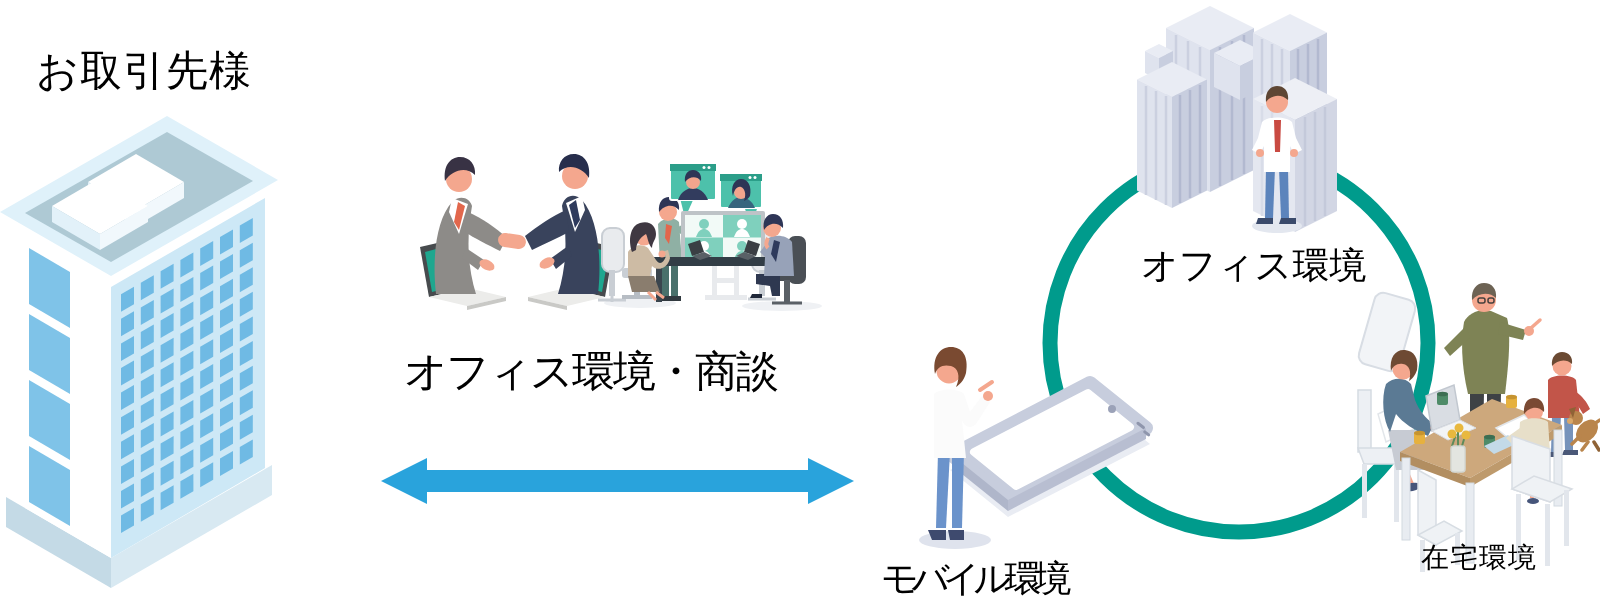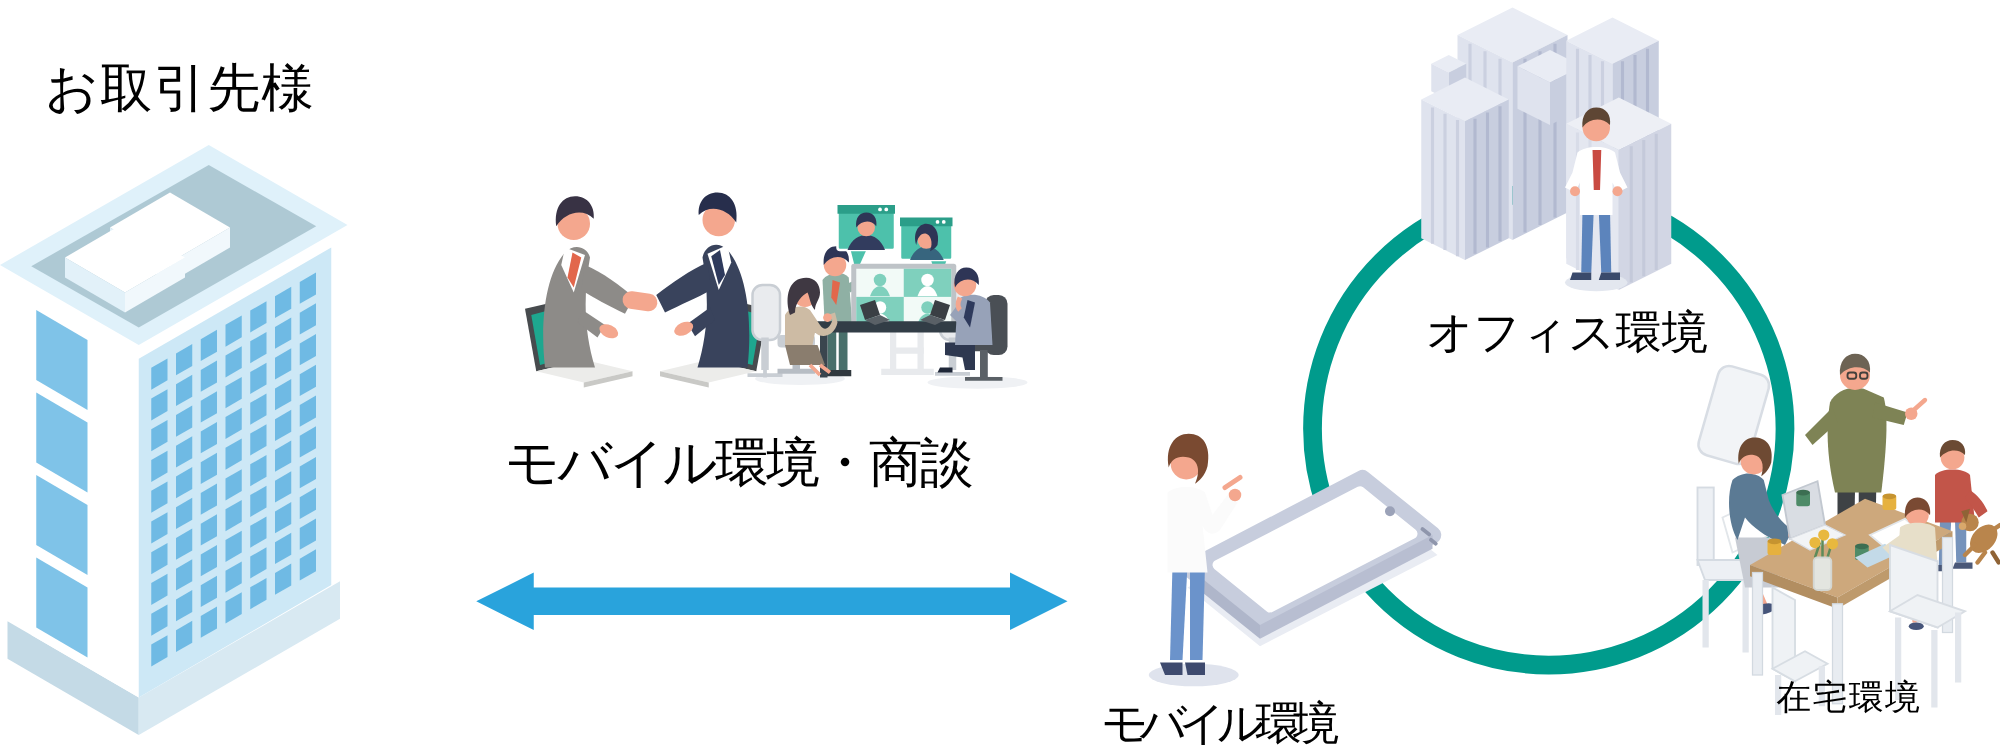--- a/index.html
+++ b/index.html
@@ -493,18 +493,18 @@
       <polygon points="1512,436 1550,449 1550,502 1512,489" fill="#EFF2F5" stroke="#D8DDE3" stroke-width="1.5"></polygon>
       <polygon points="1512,489 1550,502 1572,489 1534,476" fill="#EFF2F5" stroke="#D8DDE3" stroke-width="1.5"></polygon>
       <rect x="1516" y="494" width="5" height="66" fill="#E2E6EC"></rect>
       <rect x="1545" y="504" width="5" height="62" fill="#E2E6EC"></rect>
       <rect x="1564" y="490" width="5" height="56" fill="#E2E6EC"></rect>
     </g>
   </g>
 </svg>
 
 <div class="label label-partner">お取引先様</div>
-<div class="label label-center">モバイル環境・商談</div>
+<div class="label label-center">オフィス環境・商談</div>
 <div class="label label-office">オフィス環境</div>
 <div class="label label-mobile">モバイル環境</div>
 <div class="label label-home">在宅環境</div>
 
 </div>
 
 </body></html>

